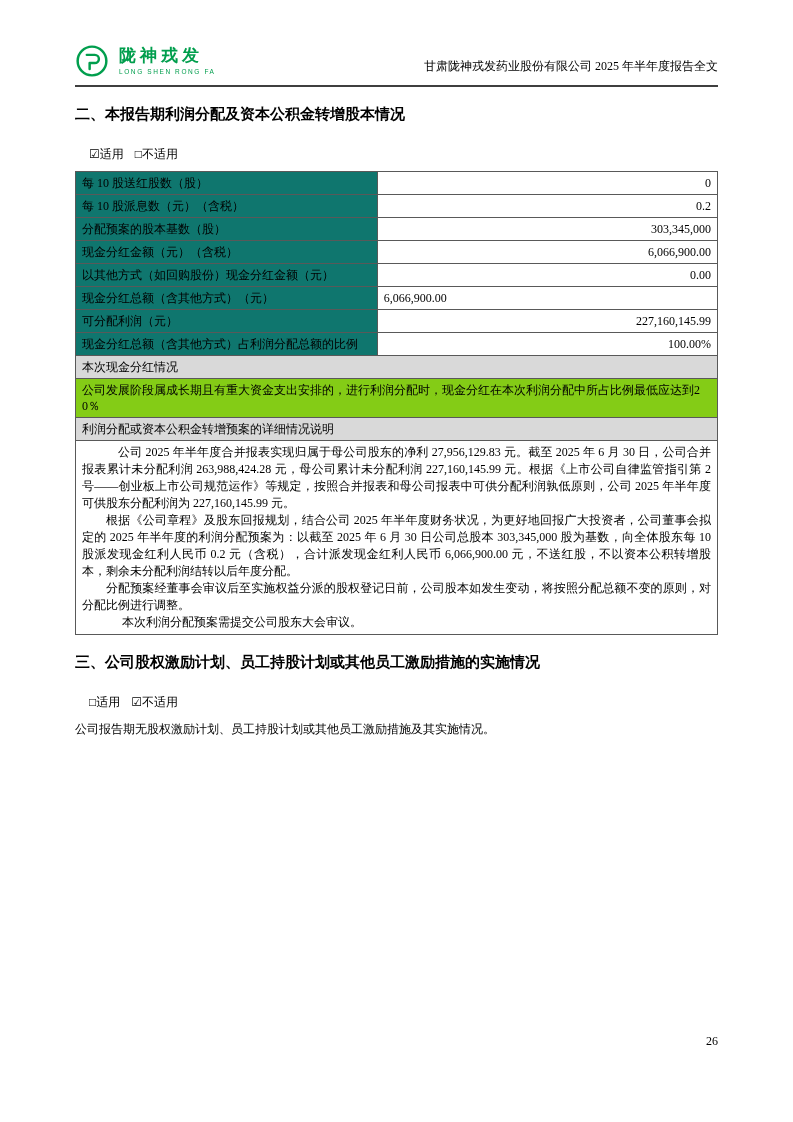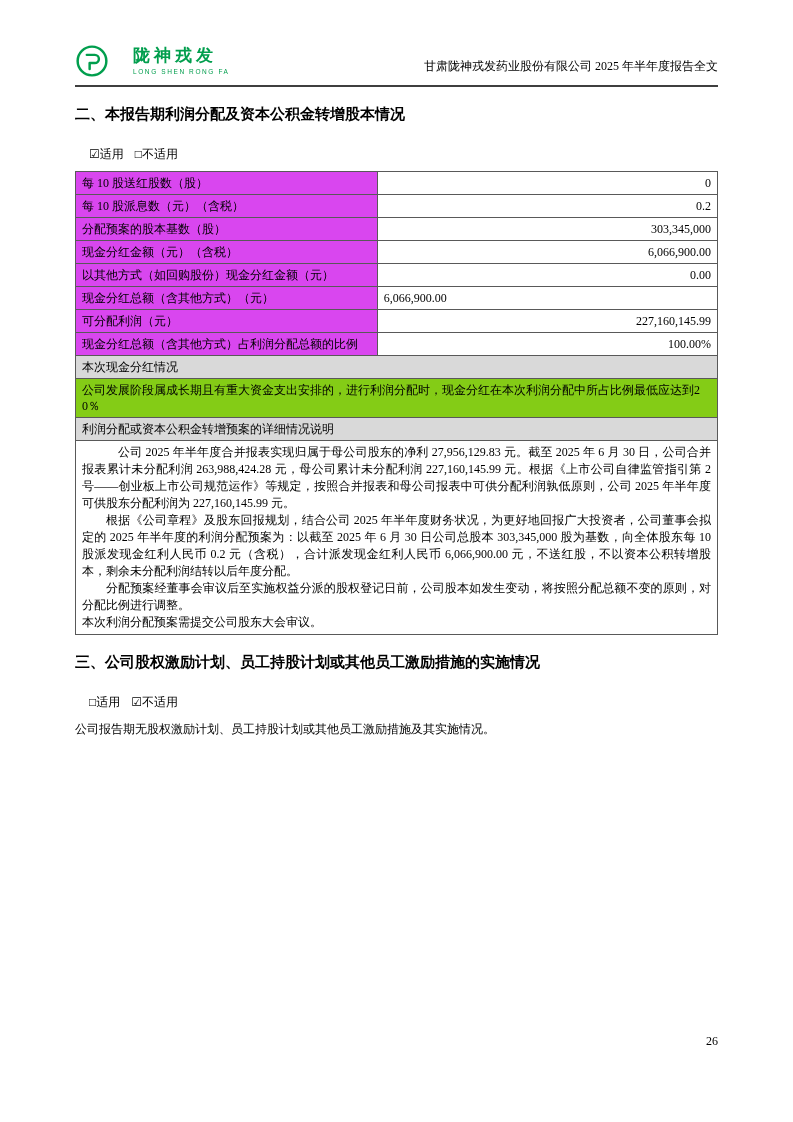--- a/index.html
+++ b/index.html
@@ -11,21 +11,21 @@
     color: #000;
   }
   .content { padding: 0 75px; }
 
   
   .doc-header {
     display: flex; justify-content: space-between; align-items: flex-end;
     padding-top: 44px; padding-bottom: 7px;
     border-bottom: 2px solid #3f3f3f;
   }
-  .logo { display: flex; align-items: center; gap: 24px; justify-content: flex-end; }
+  .logo { display: flex; align-items: center; gap: 10px; justify-content: flex-end; }
   .logo-icon { display: block; }
   .logo-text-block { display: flex; flex-direction: column; line-height: 1.1; }
   .logo-name {
     color: #019e4d; font-weight: bold; font-size: 17px; letter-spacing: 4px;
     font-family: "Liberation Sans", "DejaVu Sans", sans-serif;
   }
   .logo-sub {
     color: #019e4d; font-size: 6.5px; letter-spacing: 1.6px; margin-top: 2px;
     font-family: "Liberation Sans", "DejaVu Sans", sans-serif;
   }
@@ -43,30 +43,30 @@
   
   table.dist {
     width: 100%; border-collapse: collapse; margin-top: 8px;
     font-size: 12px; table-layout: fixed;
   }
   table.dist col.c1 { width: 47%; }
   table.dist td {
     border: 1px solid #595959; padding: 3px 6px; line-height: 16px;
     vertical-align: middle; word-break: break-all;
   }
-  td.lbl { background: #d946ef; }
+  td.lbl { background: #0f766e; }
   td.val { text-align: right; background: #fff; }
   td.val.left { text-align: left; }
   td.hdr { background: #d9d9d9; }
   td.note { background: #84cc16; line-height: 17px; }
   td.detail { background: #fff; padding: 4px 7px; }
   td.detail p { text-align: justify; line-height: 17px; }
   td.detail p.indent-3 { text-indent: 3em; }
   td.detail p.indent-2 { text-indent: 2em; }
-  td.detail p.indent-0 { text-indent: 0; }
+  td.detail p.indent-0 { text-indent: 0; margin-left: 40px; }
 
   
   .page-number { position: absolute; right: 75px; top: 1034px; font-size: 12px; }
 </style>
 </head>
 <body>
 
 <div class="page">
   <div class="content">
 

